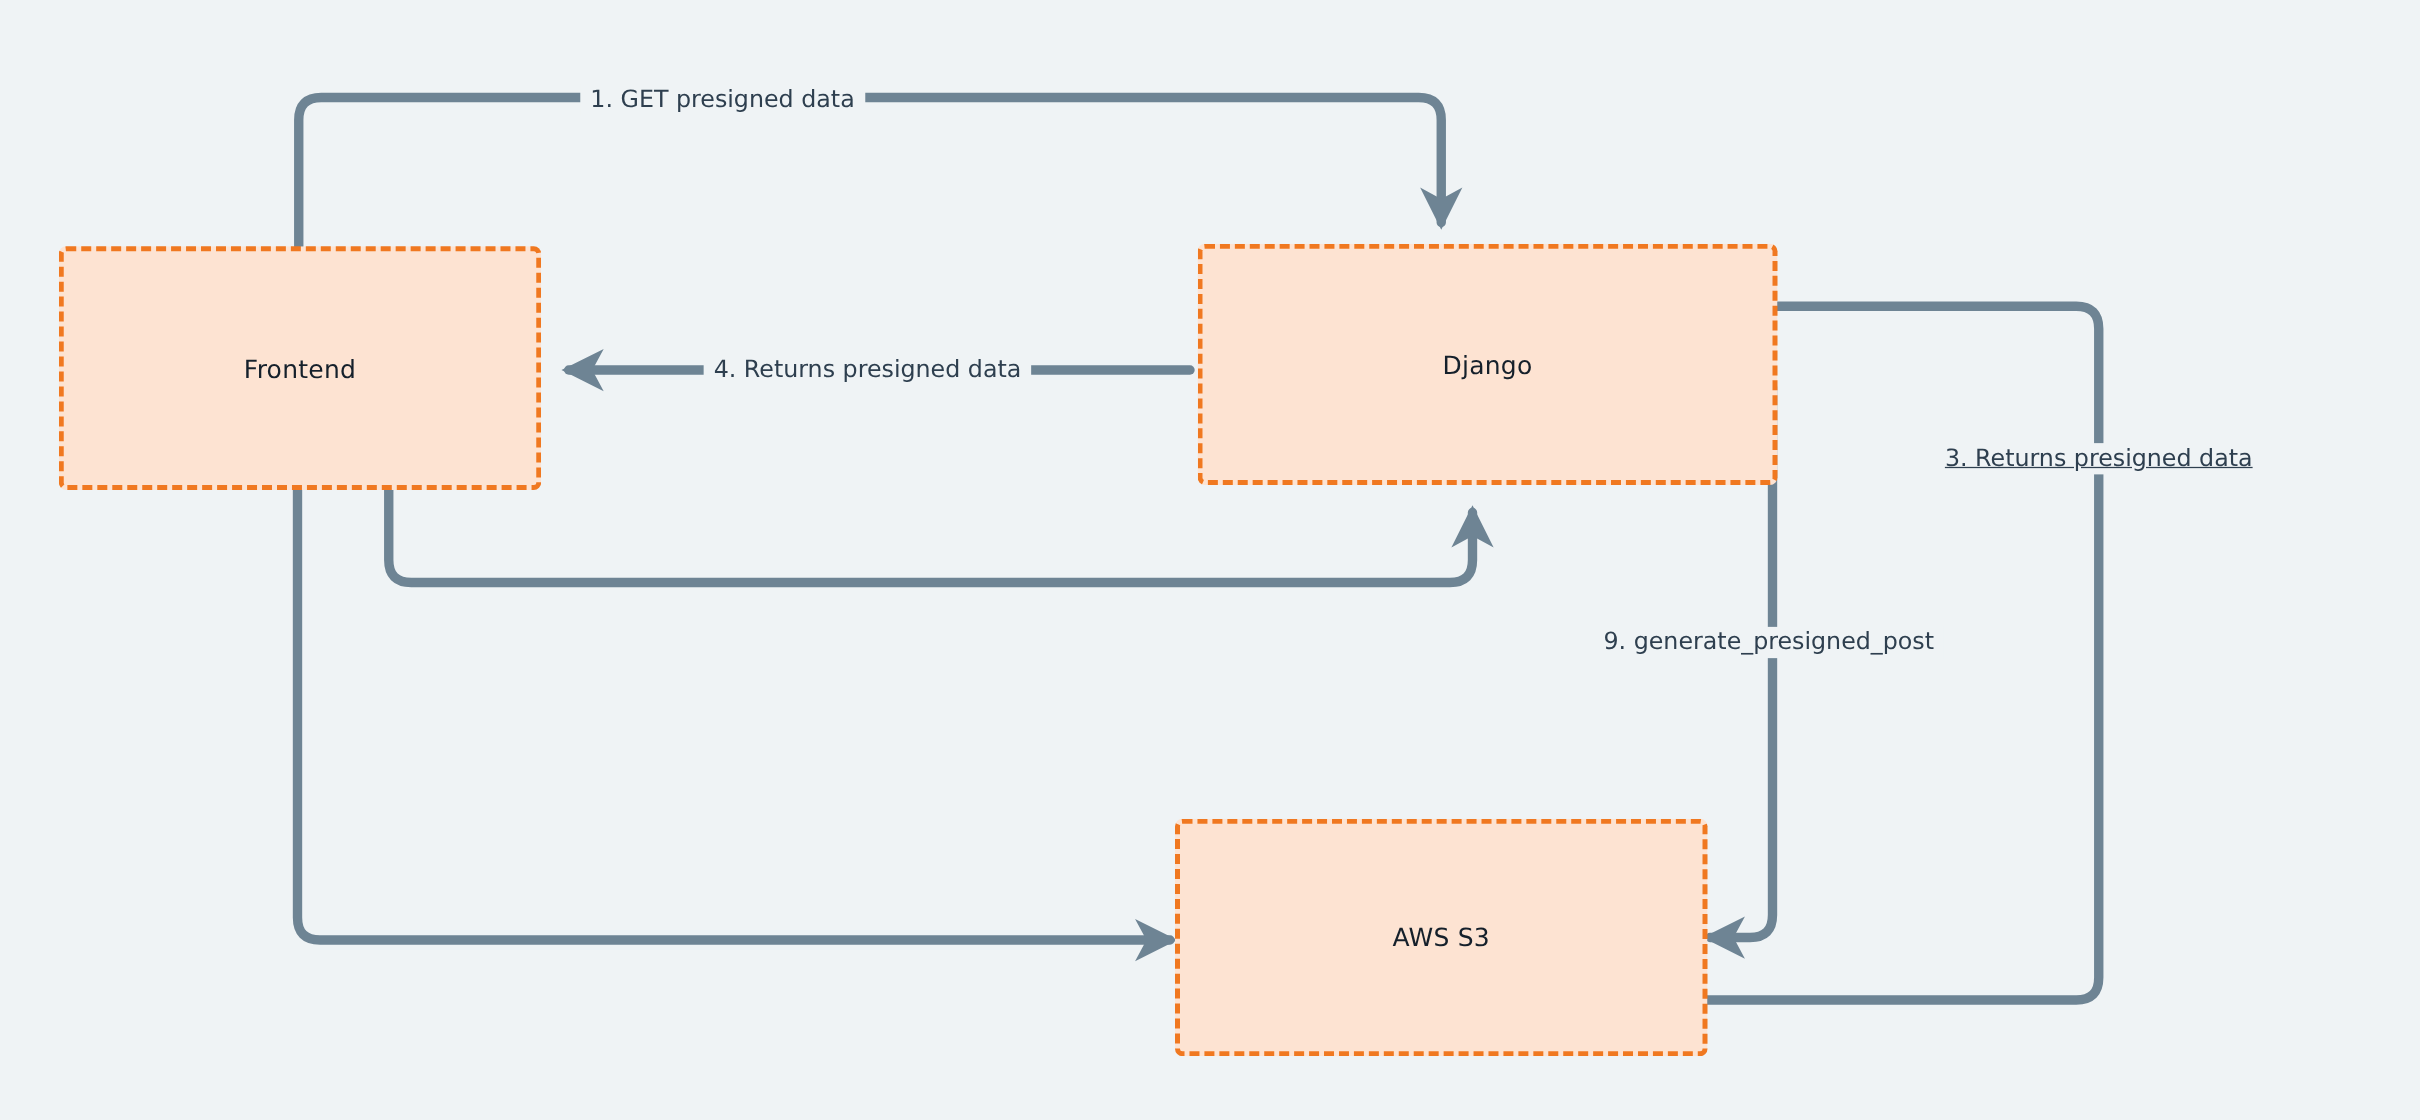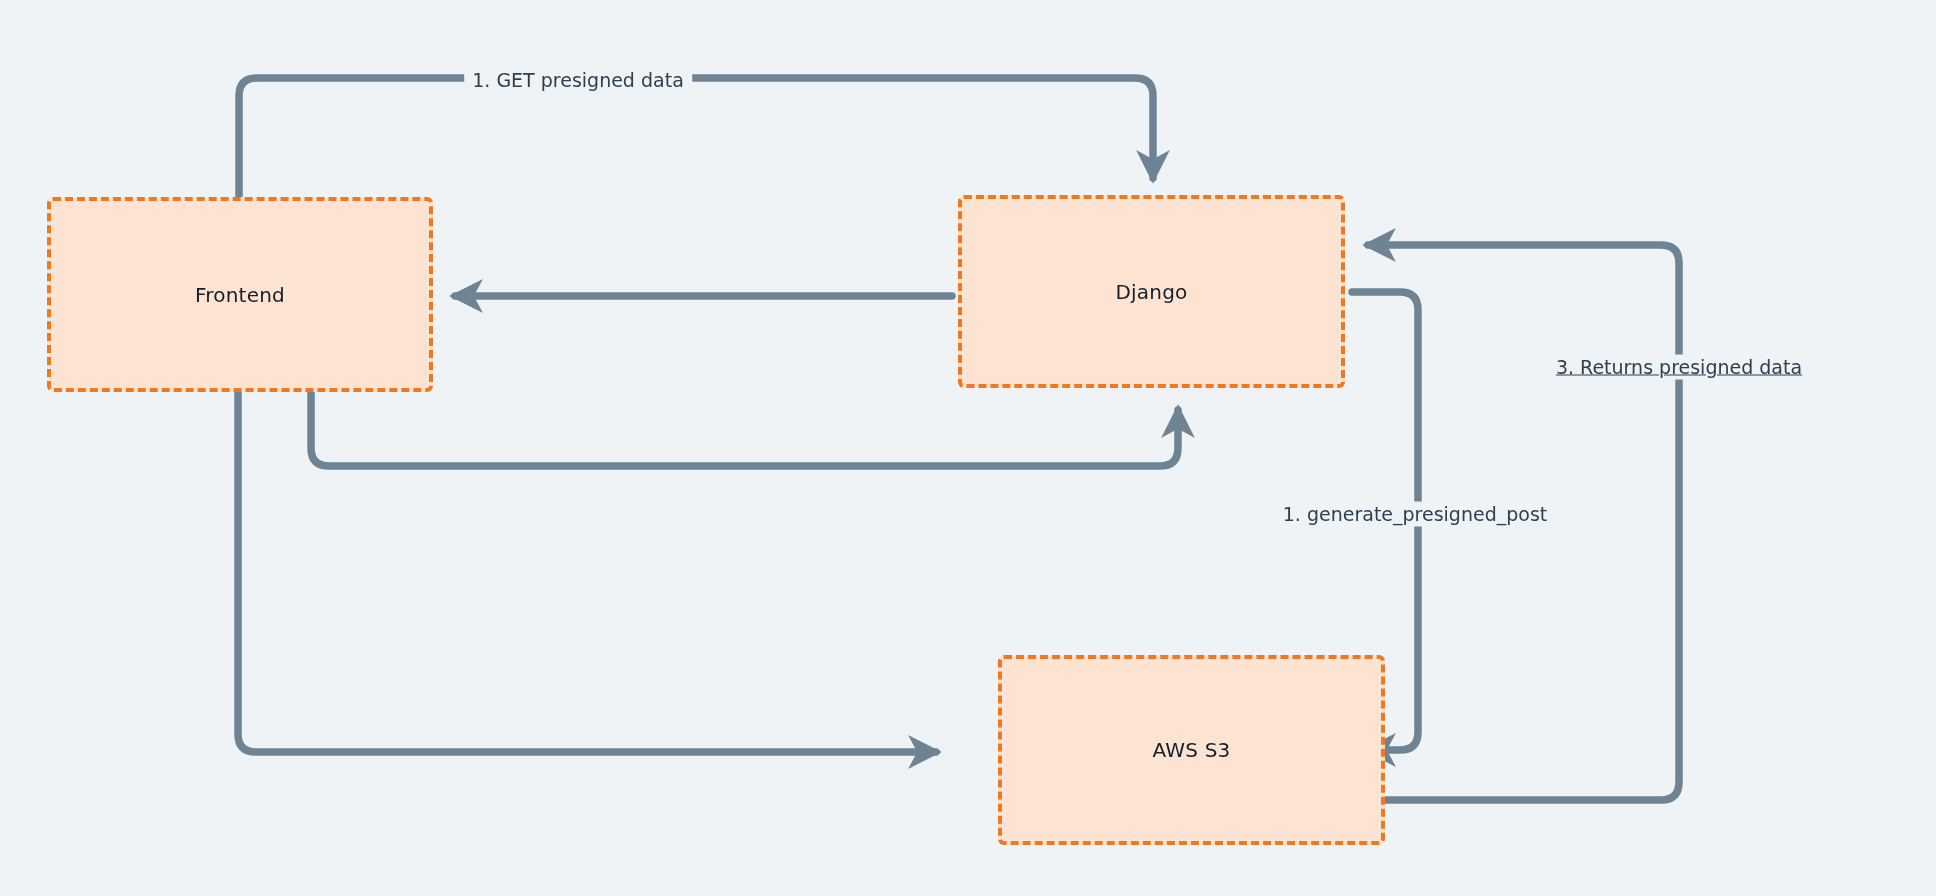--- a/index.html
+++ b/index.html
@@ -76,30 +76,31 @@
       <path d="M 238 392 L 238 734 Q 238 752 256 752 L 936 752" marker-end="url(#arrow-head)"></path>
 
       <path d="M 311 392 L 311 448 Q 311 466 329 466 L 1160 466 Q 1178 466 1178 448 L 1178 410" marker-end="url(#arrow-head)"></path>
     </g>
   </svg>
 
   <div class="node-box" style="left:47px; top:197px; width:386px; height:195px;">
     <span class="node-label">Frontend</span>
   </div>
 
-  <div class="node-box" style="left:958px; top:195px; width:387px; height:193px;">
+  <div class="node-box" style="left:958px; top:195px; width:464px; height:193px;">
     <span class="node-label">Django</span>
   </div>
 
-  <div class="node-box" style="left:998px; top:655px; width:387px; height:190px;">
+  <div class="node-box" style="left:940px; top:655px; width:426px; height:190px;">
     <span class="node-label">AWS S3</span>
   </div>
 
   <div class="edge-label" style="left:578px; top:80px;">1. GET presigned data</div>
 
-  <div class="edge-label" style="left:1415px; top:514px;">1. generate_presigned_post</div>
+  <div class="edge-label" style="left:1415px; top:514px;">9. generate_presigned_post</div>
 
   <div class="edge-label" style="left:1679px; top:367px;text-decoration:underline;">3. Returns presigned data</div>
 
+  <div class="edge-label" style="left:694px; top:296px;">4. Returns presigned data</div>
 
 
 
 </div>
 
 </body></html>

